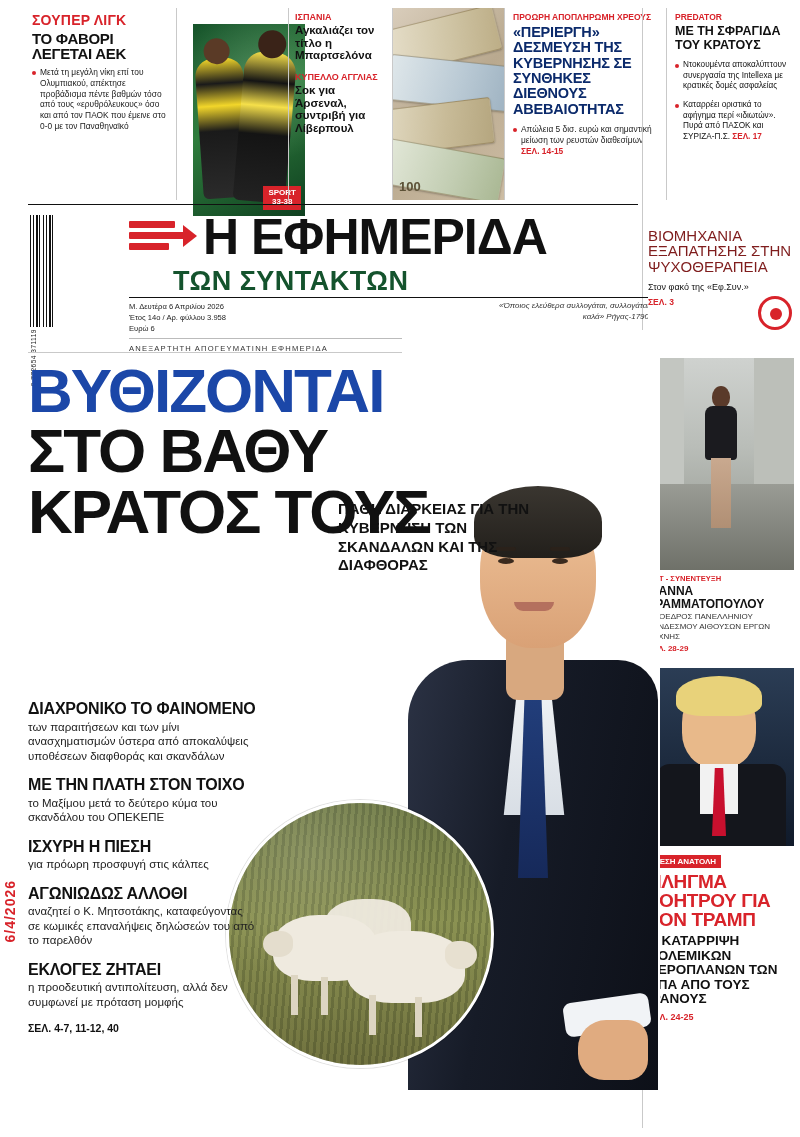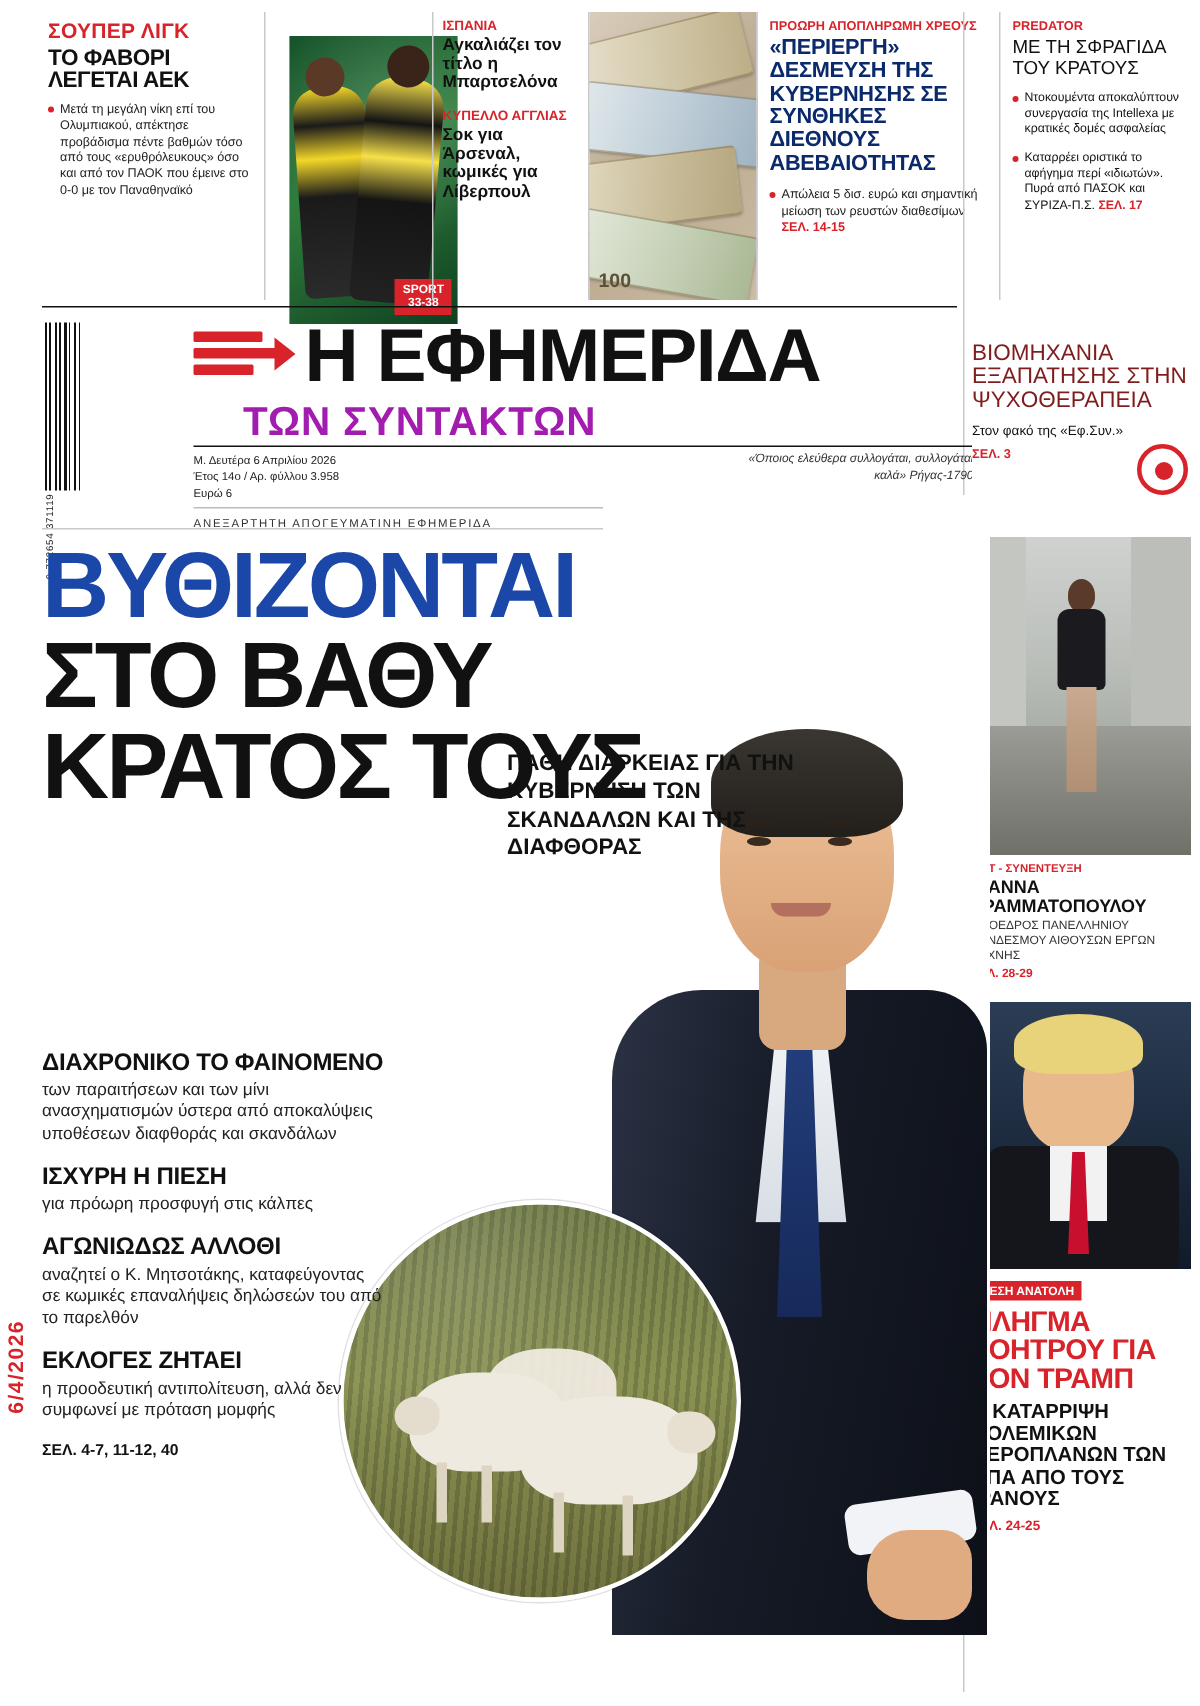--- a/index.html
+++ b/index.html
@@ -112,21 +112,21 @@
     font-size:8.4px; line-height:1.3; margin-top:7px; position:relative; padding-left:8px; color:#222;
   }
   .ts5 .ts-body3:before {
     content:""; position:absolute; left:0; top:4px; width:4px; height:4px;
     border-radius:50%; background:#d8232a;
   }
   .pg { color:#d8232a; font-weight:bold; }
 
   .ts6 { width:124px; padding:4px 2px 0 8px; }
   .ts6 .k { color:#d8232a; font-weight:bold; font-size:8.5px; text-transform:uppercase; }
-  .ts6 .h { font-weight:normal; font-size:12.5px; line-height:1.08; color:#111; margin-top:3px; }
+  .ts6 .h { font-weight:bold; font-size:12.5px; line-height:1.08; color:#111; margin-top:3px; }
   .ts6 .b {
     font-size:8.2px; line-height:1.3; margin-top:8px; position:relative; padding-left:8px;
   }
   .ts6 .b:before {
     content:""; position:absolute; left:0; top:4px; width:4px; height:4px;
     border-radius:50%; background:#d8232a;
   }
 
   
   .barcode {
@@ -154,22 +154,22 @@
   .logo-arrows i:nth-child(3){ top:28px; width:40px; }
   .logo-arrows .tip {
     position:absolute; right:-2px; top:10px; width:0; height:0;
     border-top:11px solid transparent; border-bottom:11px solid transparent;
     border-left:14px solid #d8232a;
   }
   .paper-name {
     font-weight:bold; font-size:50px; line-height:1; color:#111; letter-spacing:-1px;
   }
   .subname {
-    margin-top:4px; margin-left:33px;
-    font-weight:bold; font-size:27px; color:#a21caf; letter-spacing:.5px;
+    margin-top:4px; margin-left:44px;
+    font-weight:bold; font-size:27px; color:#14532d; letter-spacing:.5px;
   }
   .meta-row {
     display:flex; align-items:flex-start; gap:10px; margin-top:0;
     border-top:1.5px solid #111; padding-top:3px; width:520px;
   }
   .meta-left { font-size:7.6px; line-height:1.45; color:#222; width:160px; }
   .meta-mid { flex:1; }
   .meta-right {
     font-size:8px; font-style:italic; color:#333; line-height:1.35; text-align:right; width:150px;
   }
@@ -416,21 +416,21 @@
           <div>33-38</div>
         </div>
       </div>
     </div>
 
     <div class="ts-col ts3">
       <div class="ts-kicker2">ΙΣΠΑΝΙΑ</div>
       <div class="ts-head2">Αγκαλιάζει τον τίτλο η Μπαρτσελόνα</div>
       <div class="ts-gap"></div>
       <div class="ts-kicker2">ΚΥΠΕΛΛΟ ΑΓΓΛΙΑΣ</div>
-      <div class="ts-head2">Σοκ για Άρσεναλ, κωμικές για Λίβερπουλ</div>
+      <div class="ts-head2">Σοκ για Άρσεναλ, συντριβή για Λίβερπουλ</div>
     </div>
 
     <div class="ts-col ts4">
       <div class="ts-money">
         <div class="bill b1"></div>
         <div class="bill b2"></div>
         <div class="bill b3"></div>
         <div class="bill b4"></div>
         <div class="num">100</div>
       </div>
@@ -570,20 +570,24 @@
     <div class="lg lg3"></div>
     <div class="lg lg4"></div>
   </div>
 
   <div class="bullets">
     <div class="bl">
       <div class="h">ΔΙΑΧΡΟΝΙΚΟ ΤΟ ΦΑΙΝΟΜΕΝΟ</div>
       <div class="t">των παραιτήσεων και των μίνι ανασχηματισμών ύστερα από αποκαλύψεις υποθέσεων διαφθοράς και σκανδάλων</div>
     </div>
     <div class="bl">
+      <div class="h">ΜΕ ΤΗΝ ΠΛΑΤΗ ΣΤΟΝ ΤΟΙΧΟ</div>
+      <div class="t">το Μαξίμου μετά το δεύτερο κύμα του σκανδάλου του ΟΠΕΚΕΠΕ</div>
+    </div>
+    <div class="bl">
       <div class="h">ΙΣΧΥΡΗ Η ΠΙΕΣΗ</div>
       <div class="t">για πρόωρη προσφυγή στις κάλπες</div>
     </div>
     <div class="bl">
       <div class="h">ΑΓΩΝΙΩΔΩΣ ΑΛΛΟΘΙ</div>
       <div class="t">αναζητεί ο Κ. Μητσοτάκης, καταφεύγοντας σε κωμικές επαναλήψεις δηλώσεών του από το παρελθόν</div>
     </div>
     <div class="bl">
       <div class="h">ΕΚΛΟΓΕΣ ΖΗΤΑΕΙ</div>
       <div class="t">η προοδευτική αντιπολίτευση, αλλά δεν συμφωνεί με πρόταση μομφής</div>

